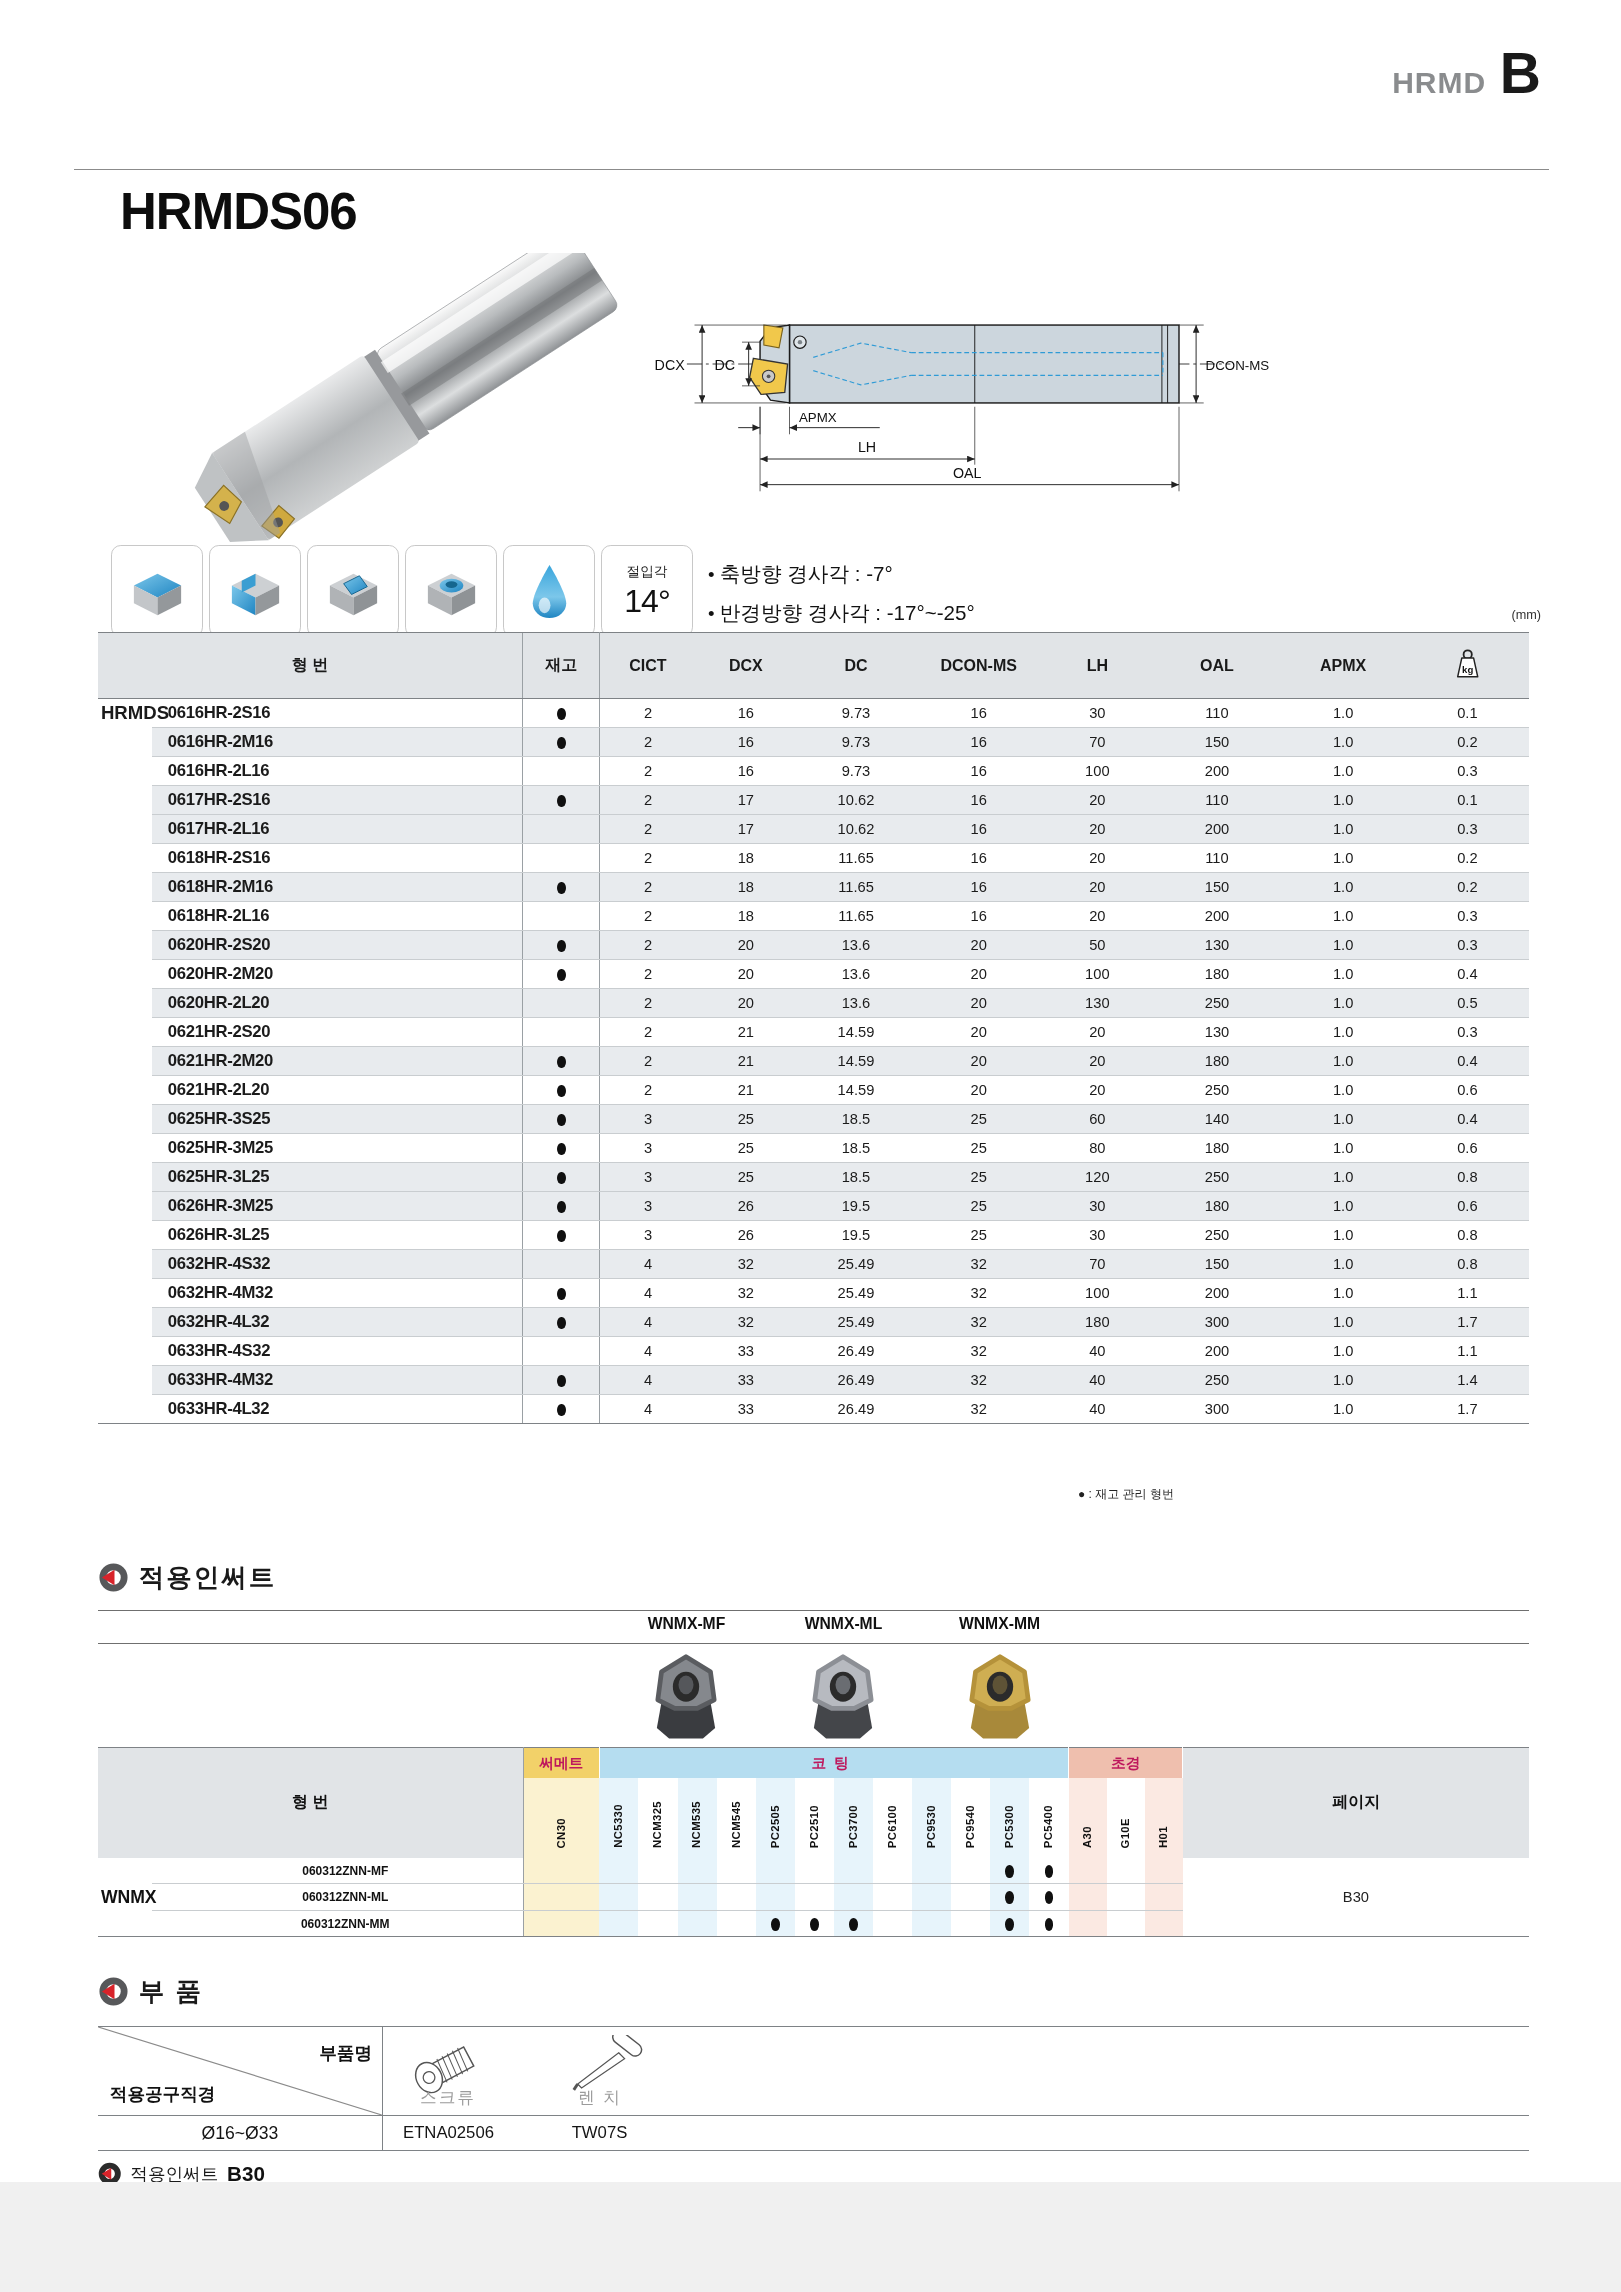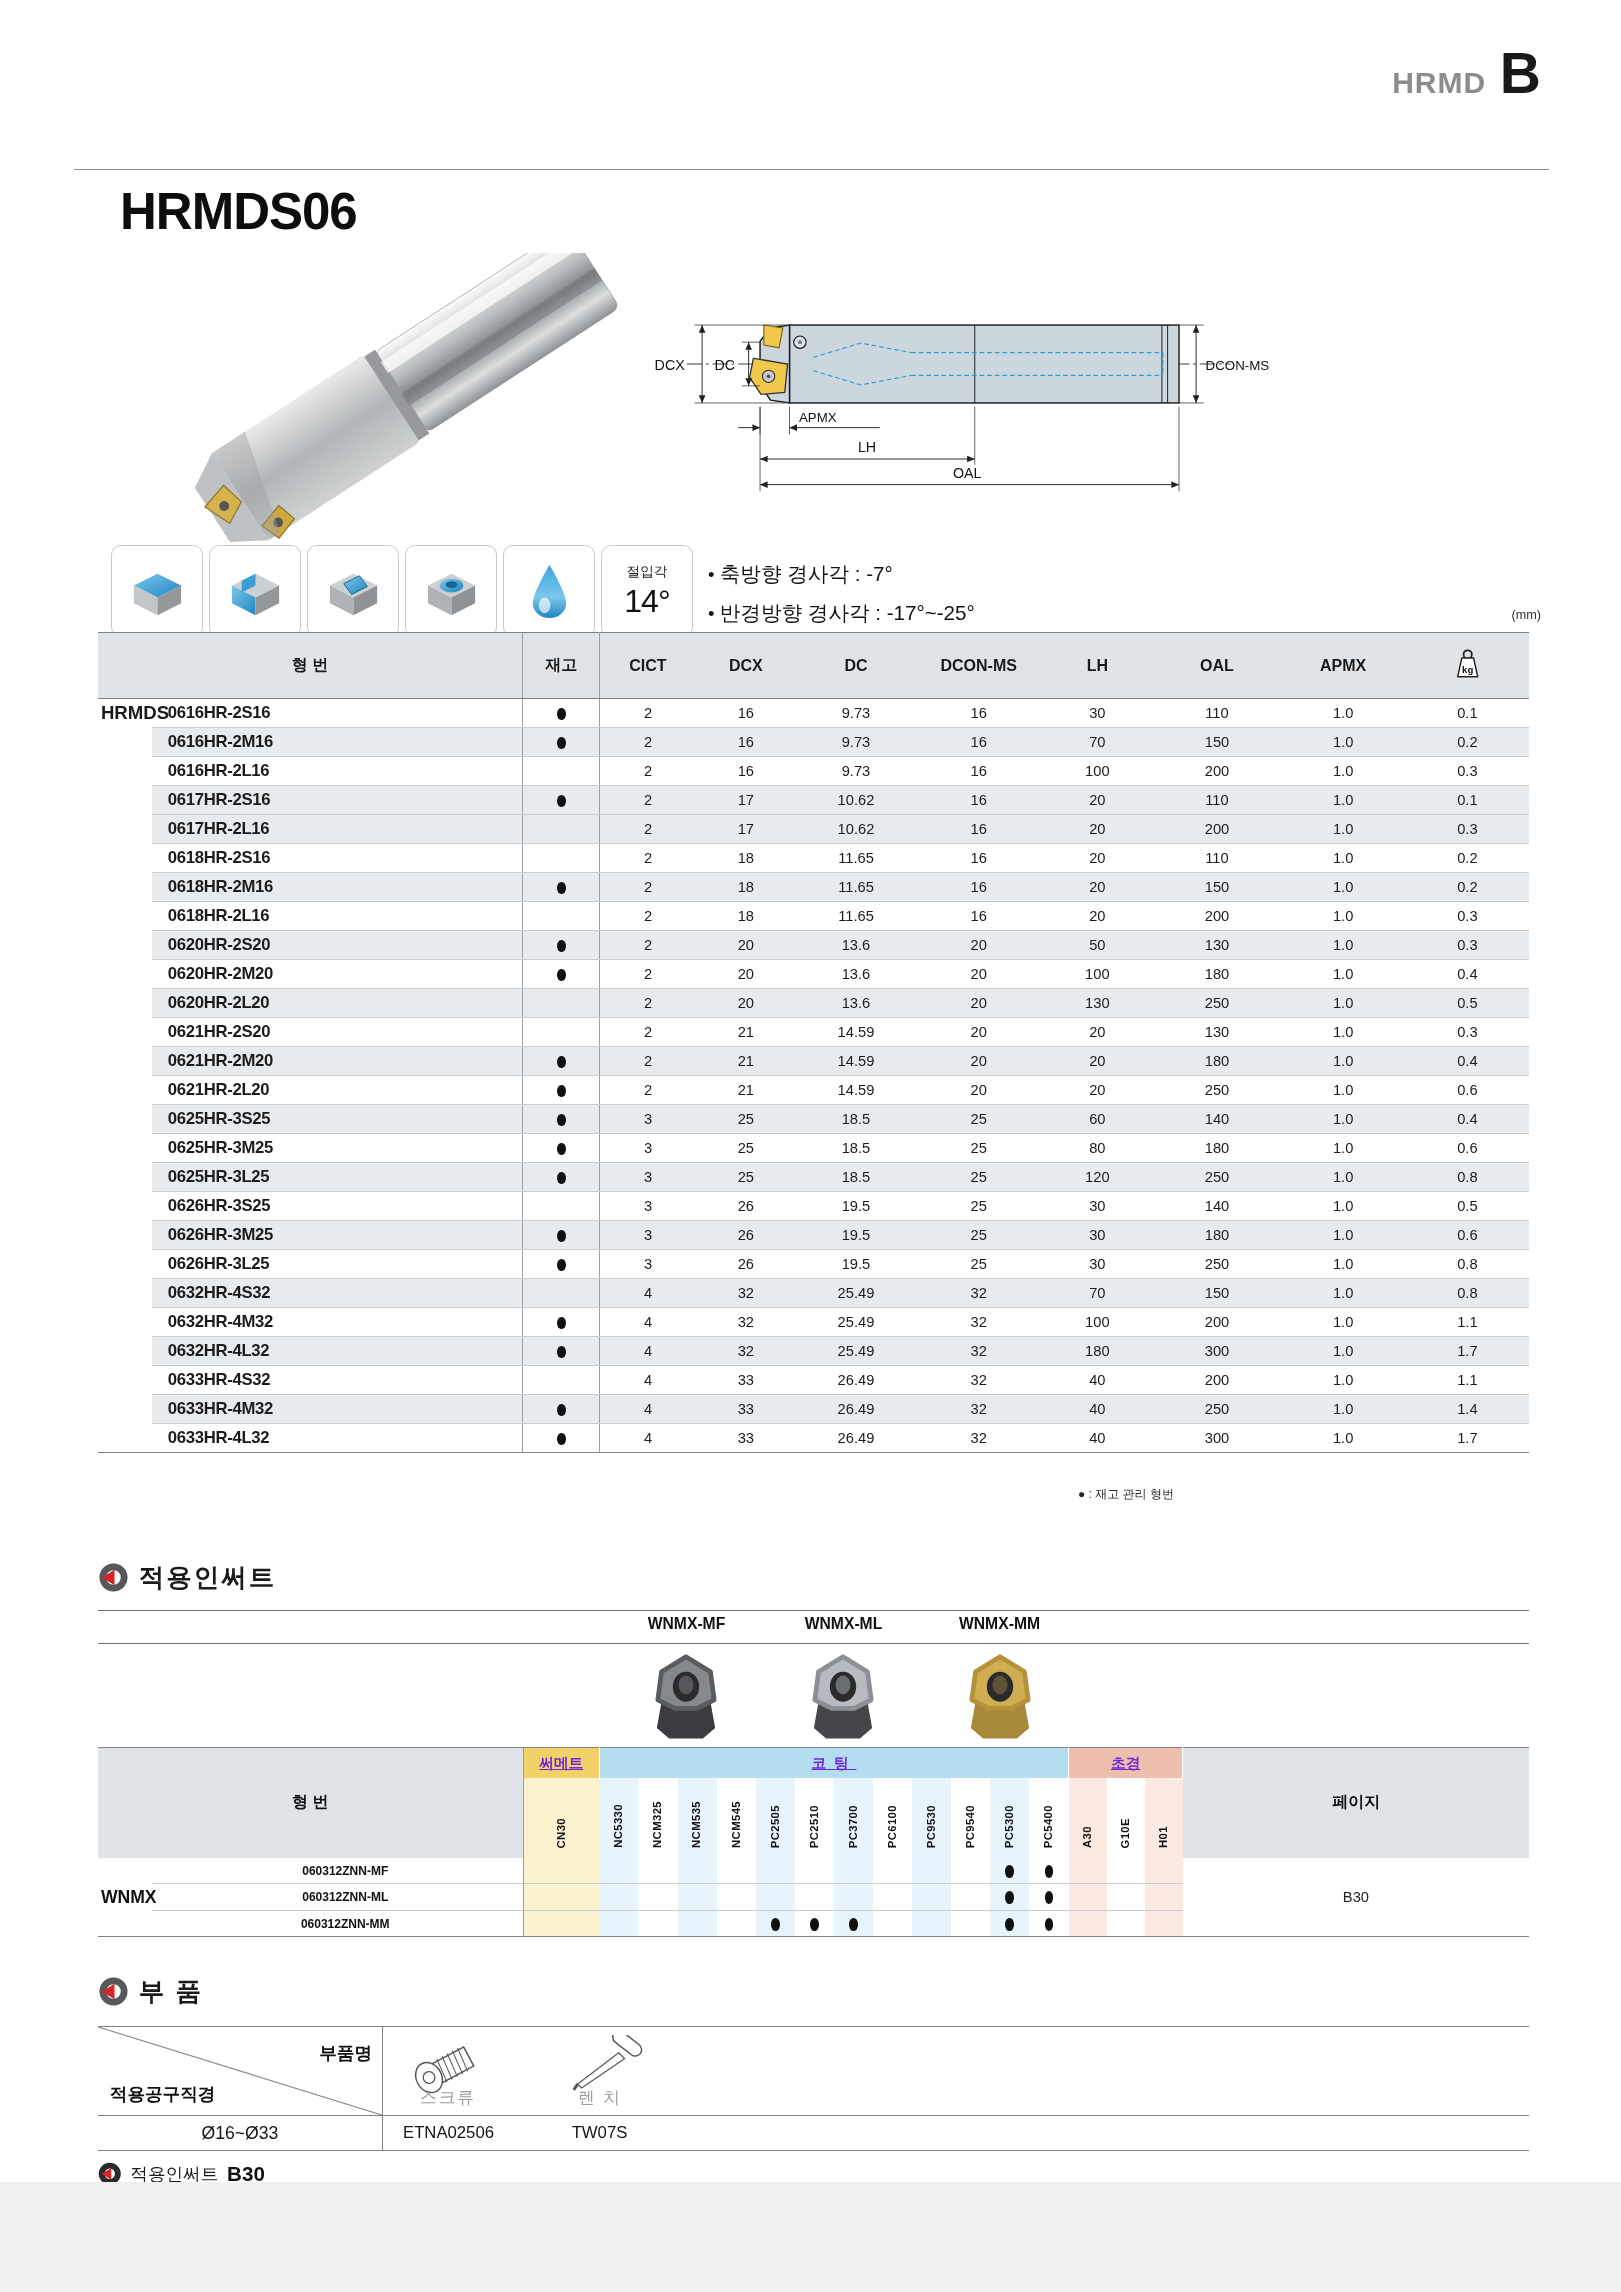--- a/index.html
+++ b/index.html
@@ -45,21 +45,21 @@
   .sec-title{font-size:25.5px;font-weight:bold;color:#1a1a1a;letter-spacing:2px;}
 
   
   #ins-line1{left:98px;top:1610px;width:1431px;border-top:1.3px solid #6f6f6f;}
   #ins-line2{left:98px;top:1643px;width:1431px;border-top:1.3px solid #6f6f6f;}
   .ins-name{position:absolute;top:1615px;width:157px;text-align:center;font-size:15.7px;font-weight:bold;color:#111;}
   .ins-photo{position:absolute;top:1651px;width:102px;height:94px;}
 
   #insert-table-wrap{left:98px;top:1747px;width:1431px;border-bottom:1.4px solid #7e8286;}
   #ins-table th,#ins-table td{padding:0;}
-  #ins-table .grp{height:30px;font-size:14.7px;font-weight:bold;color:#6d28d9;border-left:1.5px solid #fff;border-right:1.5px solid #fff;text-decoration:underline;}
+  #ins-table .grp{height:30px;font-size:14.7px;font-weight:bold;color:#be185d;border-left:1.5px solid #fff;border-right:1.5px solid #fff;}
   #ins-table .grp.cer{background:#f2d169;}
   #ins-table .grp.coat{background:#b5ddf0;letter-spacing:7.8px;margin-top:48px;}
   #ins-table .grp.car{background:#efbfae;}
   #ins-table th.hgray{background:#e1e4e7;font-size:16px;font-weight:bold;border-top:1.4px solid #7e8286;}
   #ins-table thead tr:first-child .grp{border-top:1.4px solid #7e8286;}
   #ins-table th.g{vertical-align:bottom;height:74px;padding-bottom:5.9px;}
   .rot{writing-mode:vertical-rl;transform:rotate(180deg);font-size:11.3px;font-weight:bold;letter-spacing:0.4px;line-height:1;display:inline-block;}
   #ins-table .c-y{background:#fbf2d0;}
   #ins-table .c-b{background:#e7f4fb;}
   #ins-table .c-p{background:#fbe9e2;}
@@ -505,33 +505,20 @@
             <td class="model">0625HR-3L25</td>
             <td class="stock"><span class="dot"></span></td>
             <td>3</td>
             <td>25</td>
             <td>18.5</td>
             <td>25</td>
             <td>120</td>
             <td>250</td>
             <td>1.0</td>
             <td>0.8</td>
-          </tr>
-          <tr>
-            <td class="series"></td>
-            <td class="model">0626HR-3S25</td>
-            <td class="stock"></td>
-            <td>3</td>
-            <td>26</td>
-            <td>19.5</td>
-            <td>25</td>
-            <td>30</td>
-            <td>140</td>
-            <td>1.0</td>
-            <td>0.5</td>
           </tr>
           <tr class="alt">
             <td class="series"></td>
             <td class="model">0626HR-3M25</td>
             <td class="stock"><span class="dot"></span></td>
             <td>3</td>
             <td>26</td>
             <td>19.5</td>
             <td>25</td>
             <td>30</td>

